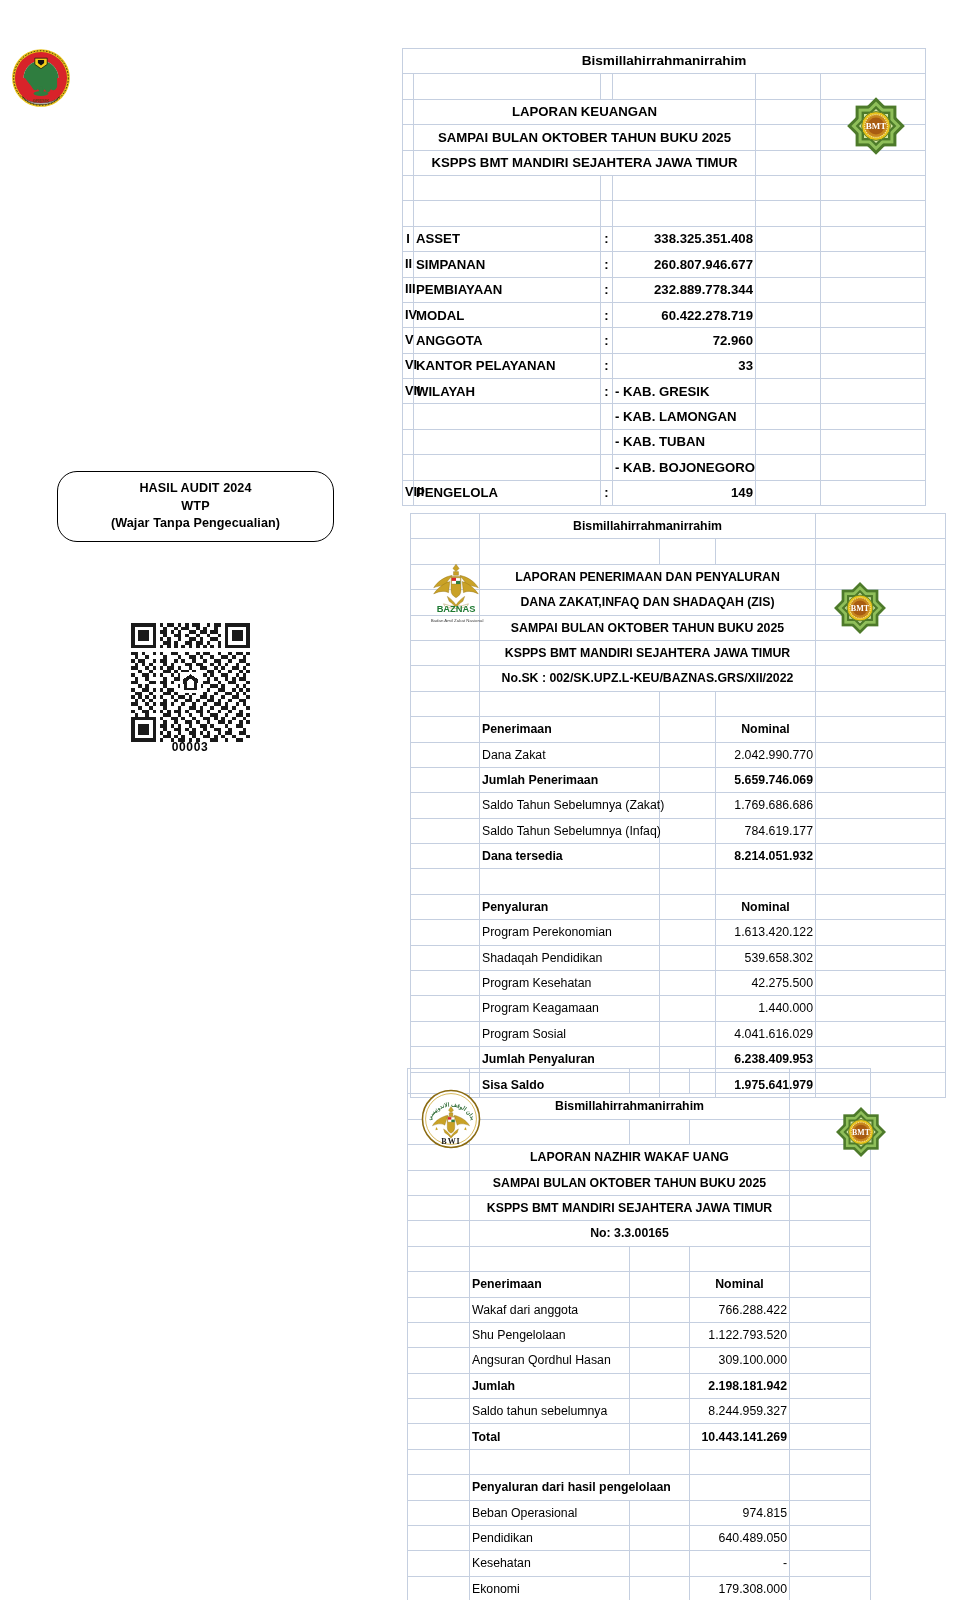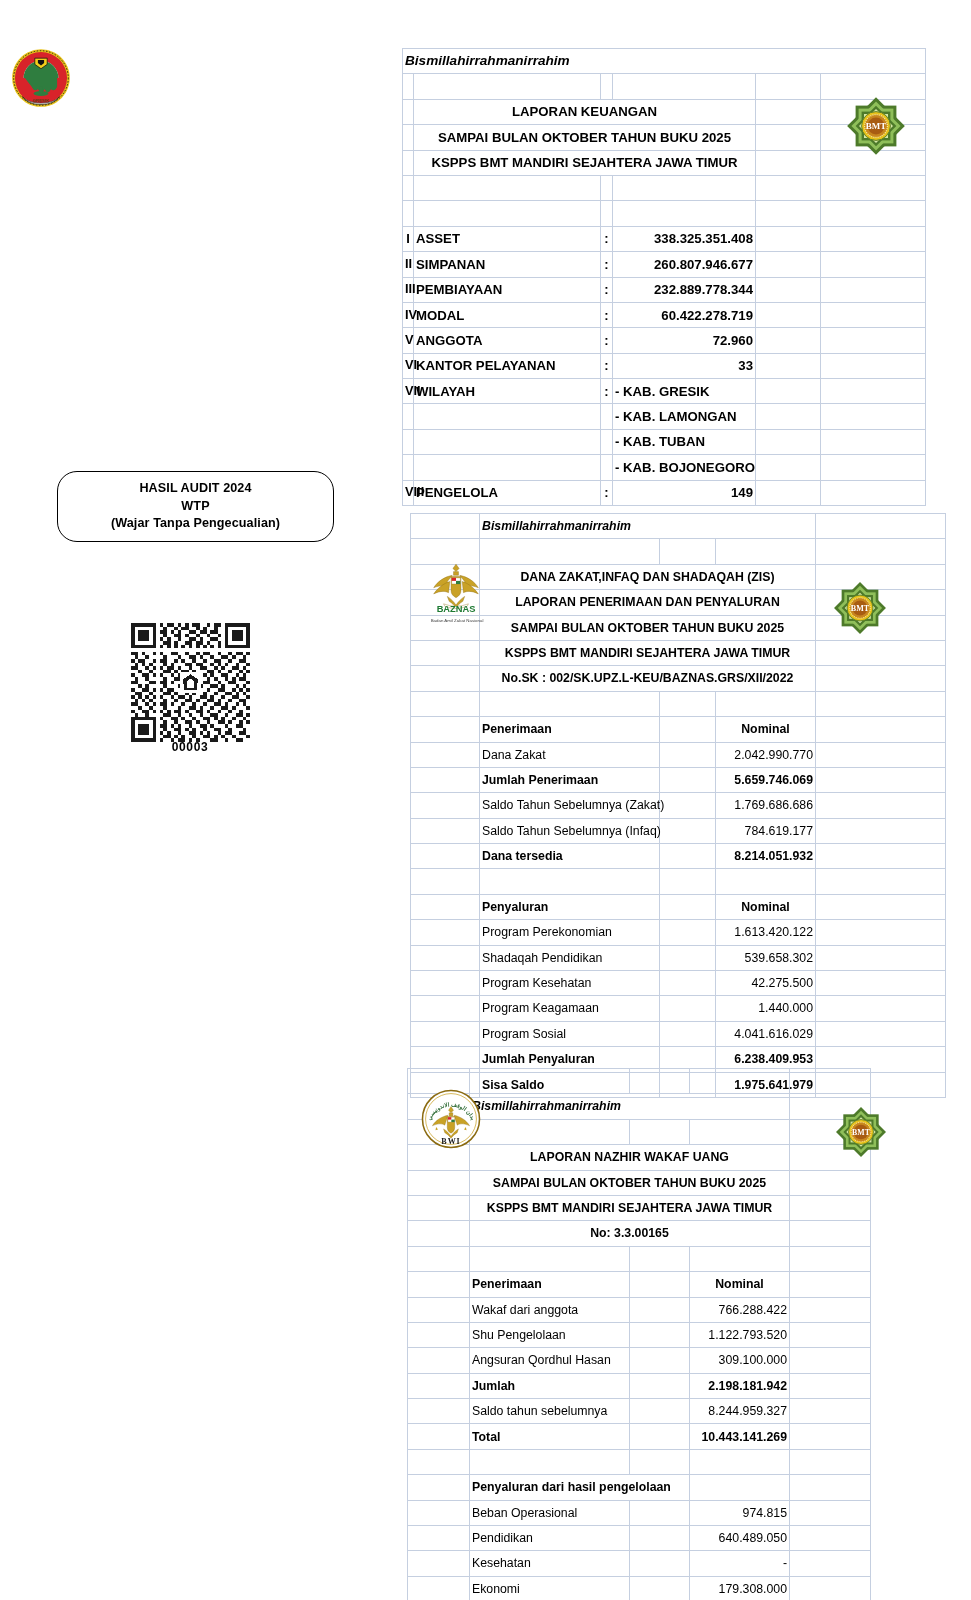--- a/index.html
+++ b/index.html
@@ -29,21 +29,21 @@
   .sheet td{
     border:0.8px solid #c5cfe0;
     padding:0 2px;
     font-size:12.3px;
     line-height:1;
     height:24.4px;
     vertical-align:middle;
     overflow:visible;
     white-space:nowrap;
   }
-  .bism{font-style:italic;font-weight:bold;font-size:13.4px;font-family:"Liberation Sans",sans-serif;}
+  .bism{font-weight:bold;font-size:13.4px;text-align:center;font-family:"Liberation Sans",sans-serif;}
   .hdr{font-weight:bold;font-size:13px;text-align:center;}
   .hdr-sm{font-weight:bold;font-size:11.6px;text-align:center;}
   .b{font-weight:bold;}
   .c{text-align:center;}
   .num{text-align:right;font-size:12.2px;}
   .lbl{text-align:left;font-size:12.2px;}
 
   
   #tbl-keuangan td{font-weight:bold;font-size:13.2px;height:24.4px;}
   #tbl-keuangan td.bism{font-size:13.6px;}
@@ -329,26 +329,26 @@
     </tr>
     <tr>
       <td></td>
         <td></td>
       <td></td>
         <td></td>
       <td></td>
     </tr>
     <tr>
       <td></td>
+      <td colspan="3" class="hdr-sm">LAPORAN PENERIMAAN DAN PENYALURAN</td>
+      <td></td>
+    </tr>
+    <tr>
+      <td></td>
       <td colspan="3" class="hdr-sm">DANA ZAKAT,INFAQ DAN SHADAQAH (ZIS)</td>
-      <td></td>
-    </tr>
-    <tr>
-      <td></td>
-      <td colspan="3" class="hdr-sm">LAPORAN PENERIMAAN DAN PENYALURAN</td>
       <td></td>
     </tr>
     <tr>
       <td></td>
       <td colspan="3" class="hdr-sm">SAMPAI BULAN OKTOBER TAHUN BUKU 2025</td>
       <td></td>
     </tr>
     <tr>
       <td></td>
       <td colspan="3" class="hdr-sm">KSPPS BMT MANDIRI SEJAHTERA JAWA TIMUR</td>

